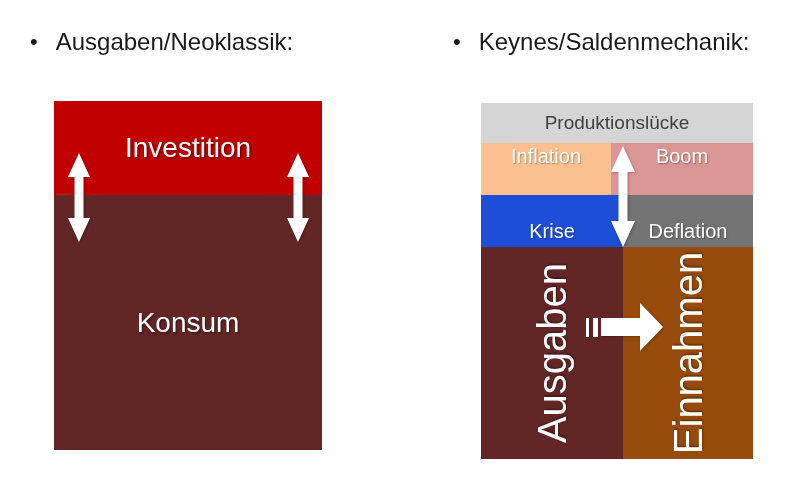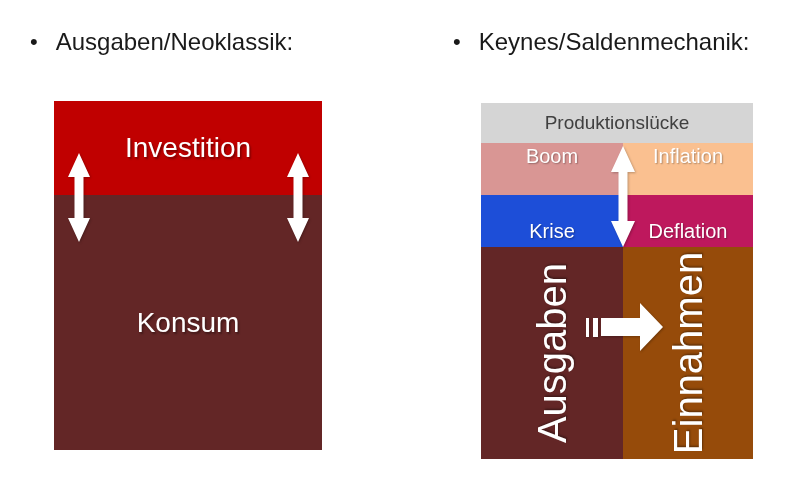--- a/index.html
+++ b/index.html
@@ -84,32 +84,32 @@
     <svg class="arrow-svg arr-r" width="22" height="89" viewBox="0 0 22 89">
       <polygon fill="#FFFFFF" points="11,0 22,24 15.5,24 15.5,65 22,65 11,89 0,65 6.5,65 6.5,24 0,24"></polygon>
     </svg>
   </div>
 
   <div class="diagram-right">
     <div class="gap-bar" style="background-color: rgb(213, 213, 213);">
       <span>Produktionslücke</span>
     </div>
     <div class="r-row">
+      <div class="cell cell-r top-align" style="background-color: rgb(250, 192, 144);">
+        <span>Inflation</span>
+      </div>
       <div class="cell cell-l top-align" style="background-color: rgb(217, 150, 148);">
         <span>Boom</span>
-      </div>
-      <div class="cell cell-r top-align" style="background-color: rgb(250, 192, 144);">
-        <span>Inflation</span>
       </div>
     </div>
     <div class="r-row">
       <div class="cell cell-l bottom-align" style="background-color: #1d4ed8;">
         <span>Krise</span>
       </div>
-      <div class="cell cell-r bottom-align" style="background-color: #be185d;">
+      <div class="cell cell-r bottom-align" style="background-color: #737373;">
         <span>Deflation</span>
       </div>
     </div>
     <div class="r-bottom">
       <div class="v-cell cell-l" style="background-color: rgb(99, 38, 38);">
         <span class="vlabel">Ausgaben</span>
       </div>
       <div class="v-cell cell-r" style="background-color: rgb(150, 75, 10);">
         <span class="vlabel">Einnahmen</span>
       </div>

